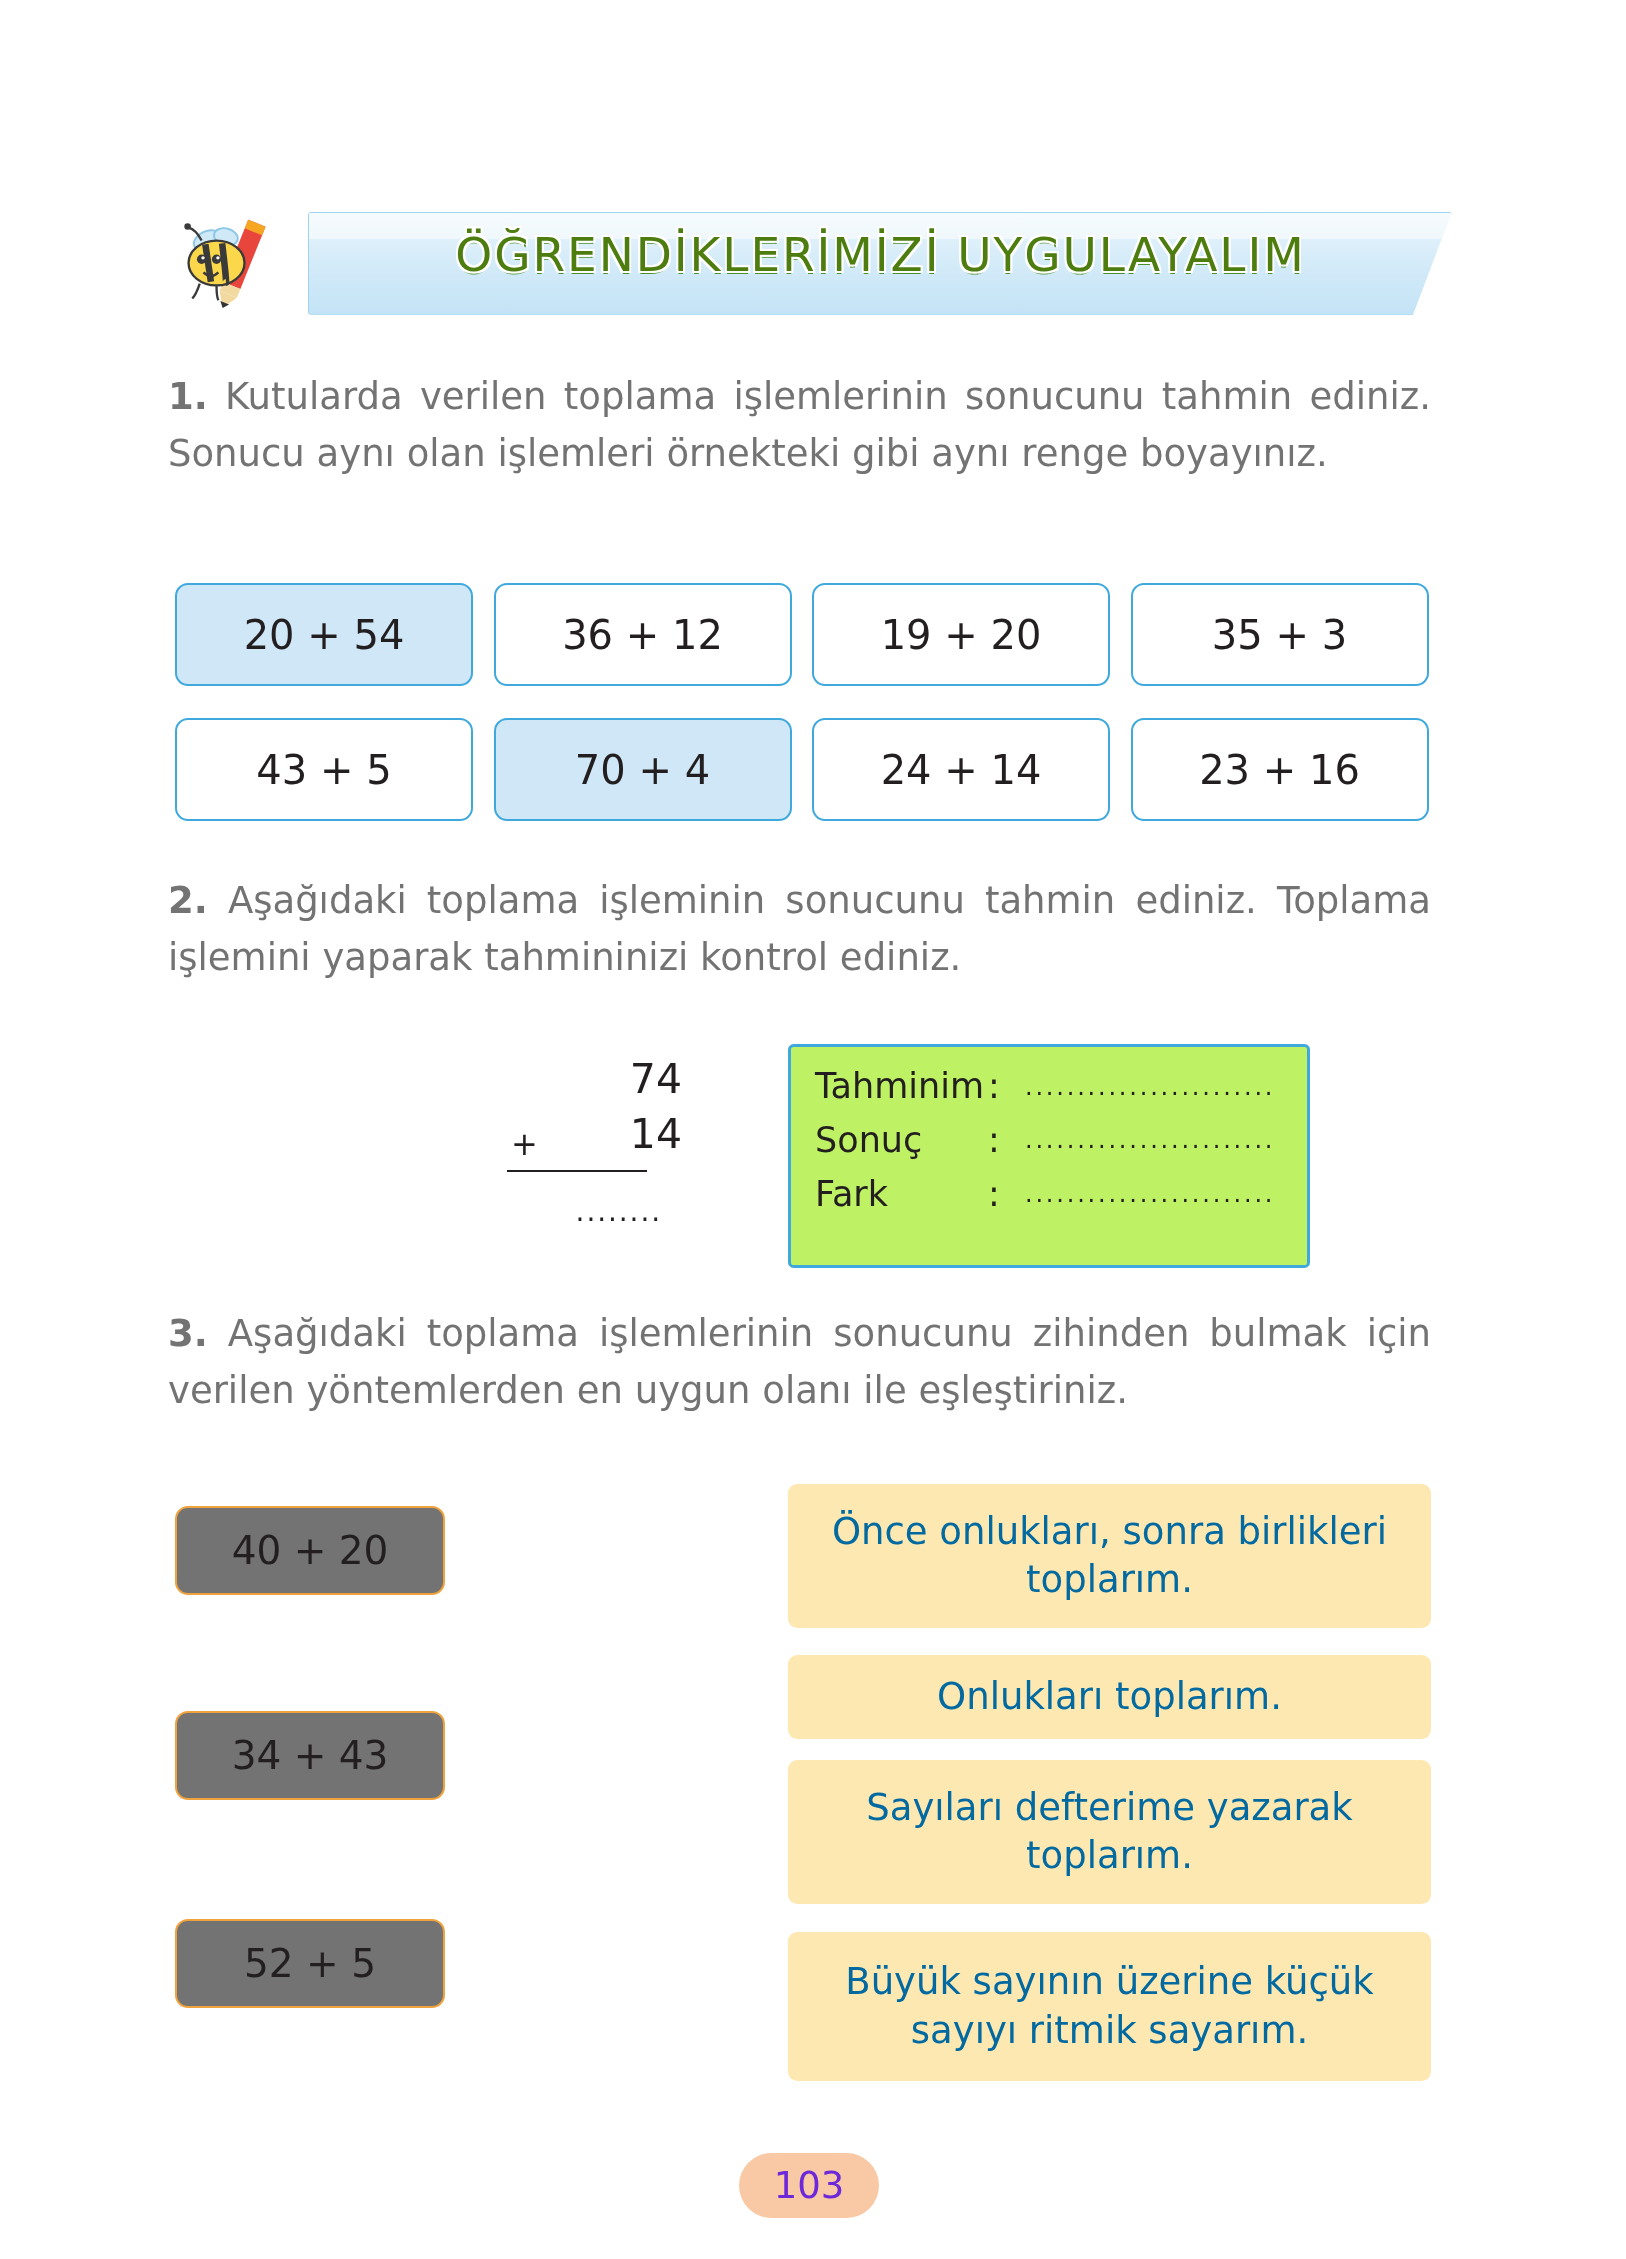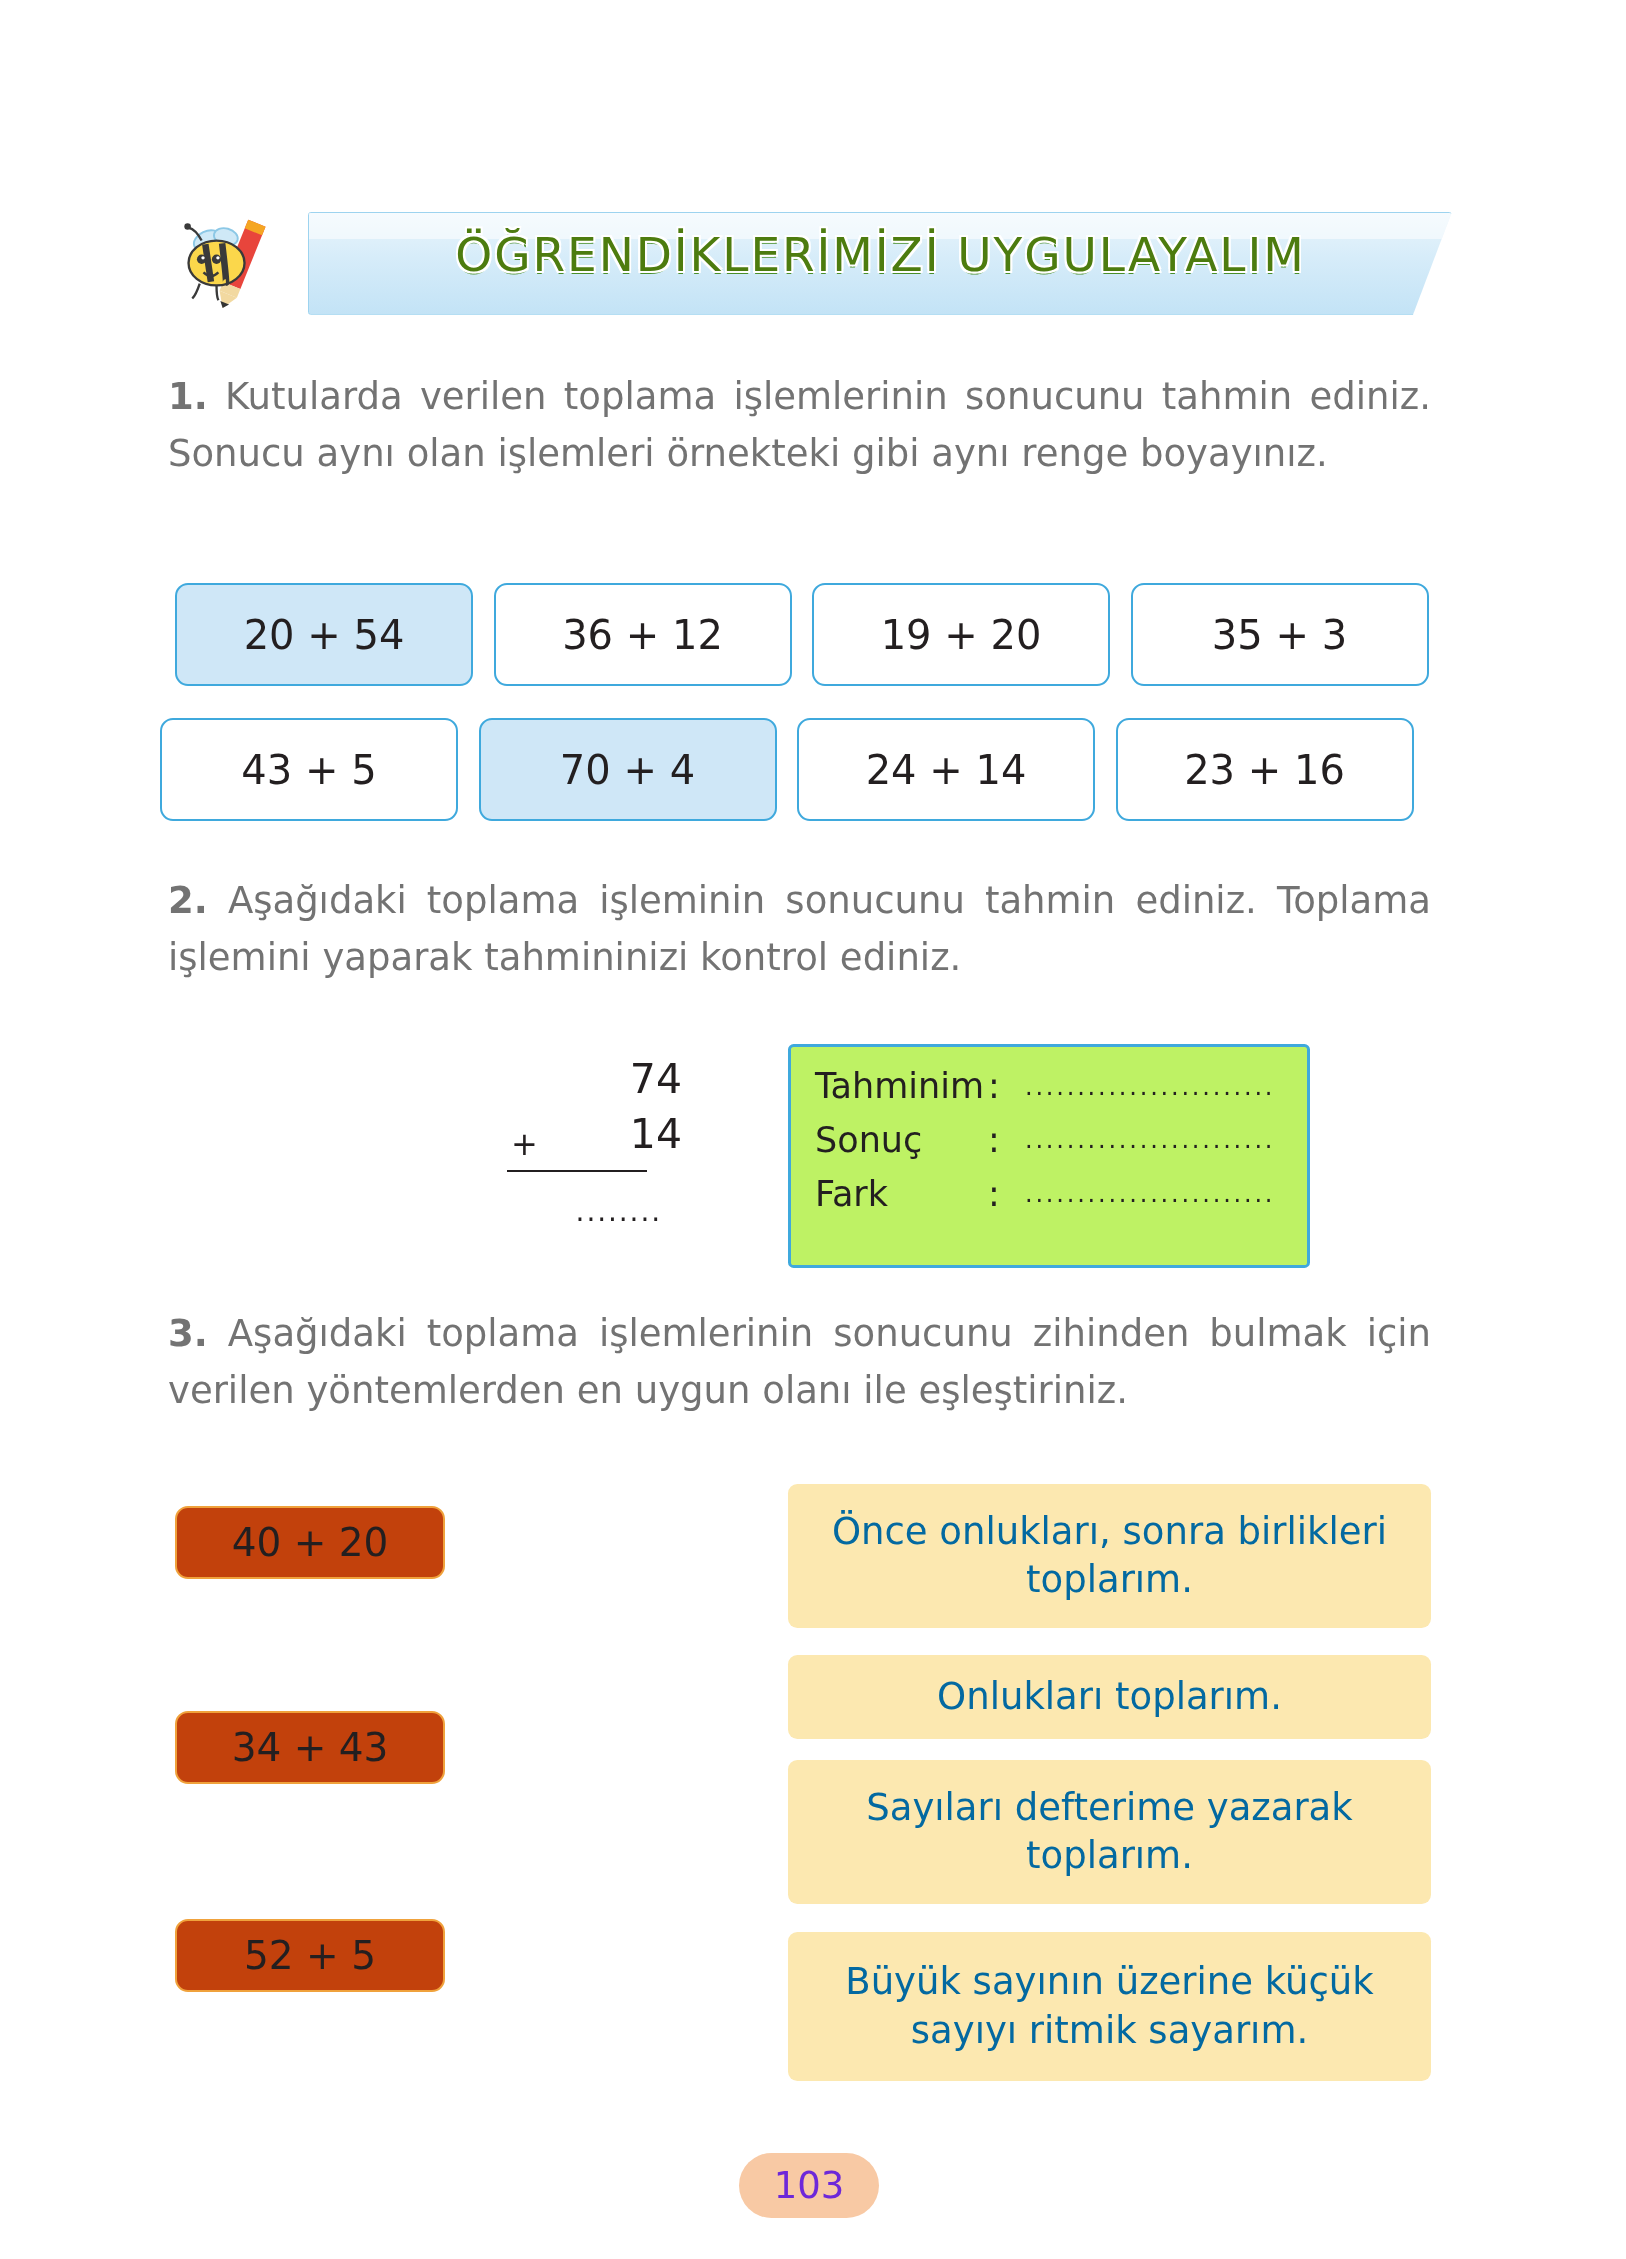--- a/index.html
+++ b/index.html
@@ -177,24 +177,24 @@
     letter-spacing: 2.8px;
     color: #231f20;
     position: relative;
     top: -3.7px;
   }
 
   
   .numbox {
     position: absolute;
     width: 270px;
-    height: 73px;
+    height: 89px;
     border: 2.8px solid #f0a23c;
     border-radius: 13px;
-    background: #c2410c;
+    background: #737373;
     display: flex;
     align-items: center;
     justify-content: center;
     font-size: 39px;
     box-sizing: border-box;
   }
   .methodbox {
     position: absolute;
     left: 788px;
     width: 643px;
@@ -273,21 +273,21 @@
     <span>Kutularda verilen toplama işlemlerinin sonucunu tahmin ediniz. Sonucu aynı olan işlemleri örnekteki gibi aynı renge boyayınız.</span>
   </div>
 
   <div class="box-row" style="left:175px; top:583px;">
     <div class="opbox filled">20 + 54</div>
     <div class="opbox">36 + 12</div>
     <div class="opbox">19 + 20</div>
     <div class="opbox">35 + 3</div>
   </div>
 
-  <div class="box-row" style="left:160px; top:718px;">
+  <div class="box-row" style="left:175px; top:718px;">
     <div class="opbox">43 + 5</div>
     <div class="opbox filled">70 + 4</div>
     <div class="opbox">24 + 14</div>
     <div class="opbox">23 + 16</div>
   </div>
 
   <div class="para" style="left:168px; top:872px; width:1263px;">
     <span class="qnum">2.</span>
     <span>Aşağıdaki toplama işleminin sonucunu tahmin ediniz. Toplama işlemini yaparak tahmininizi kontrol ediniz.</span>
   </div>

